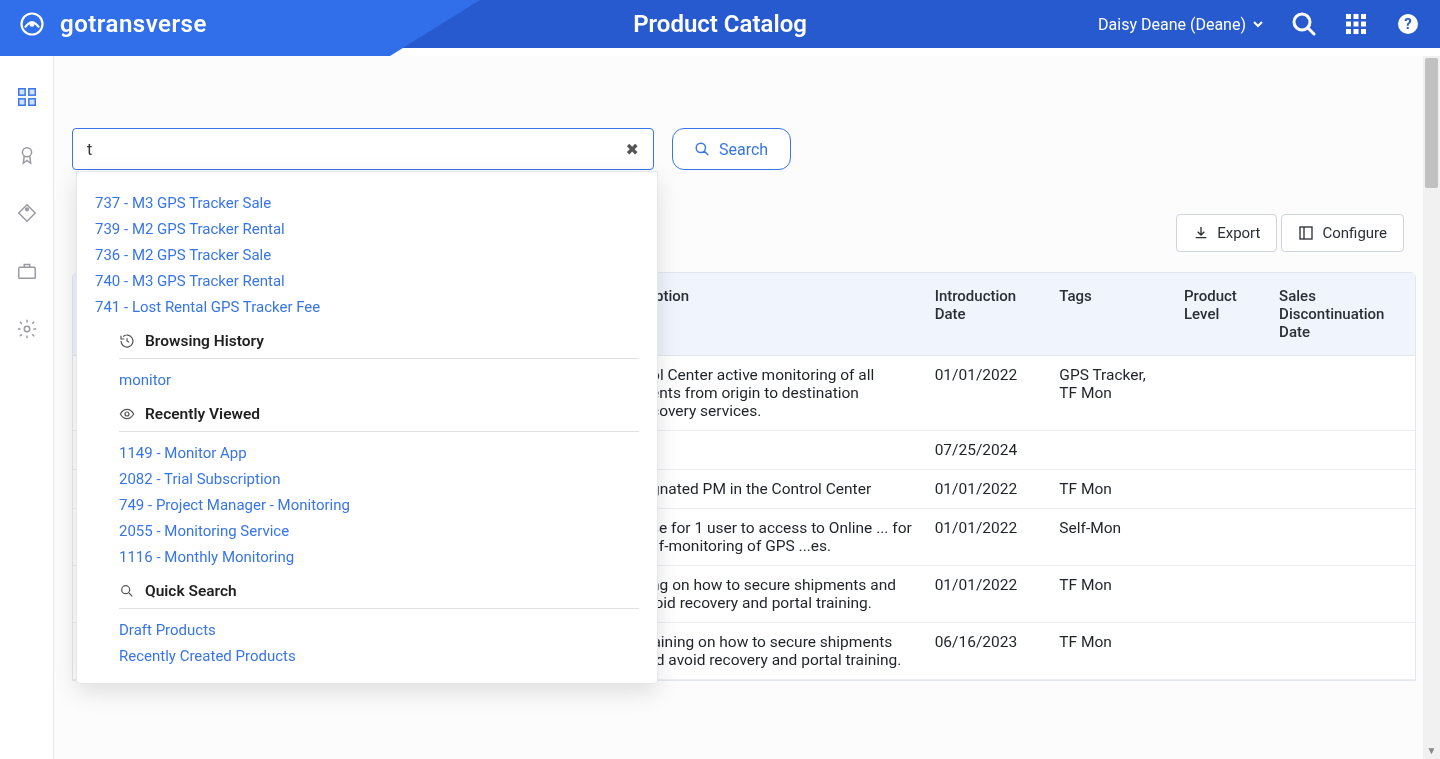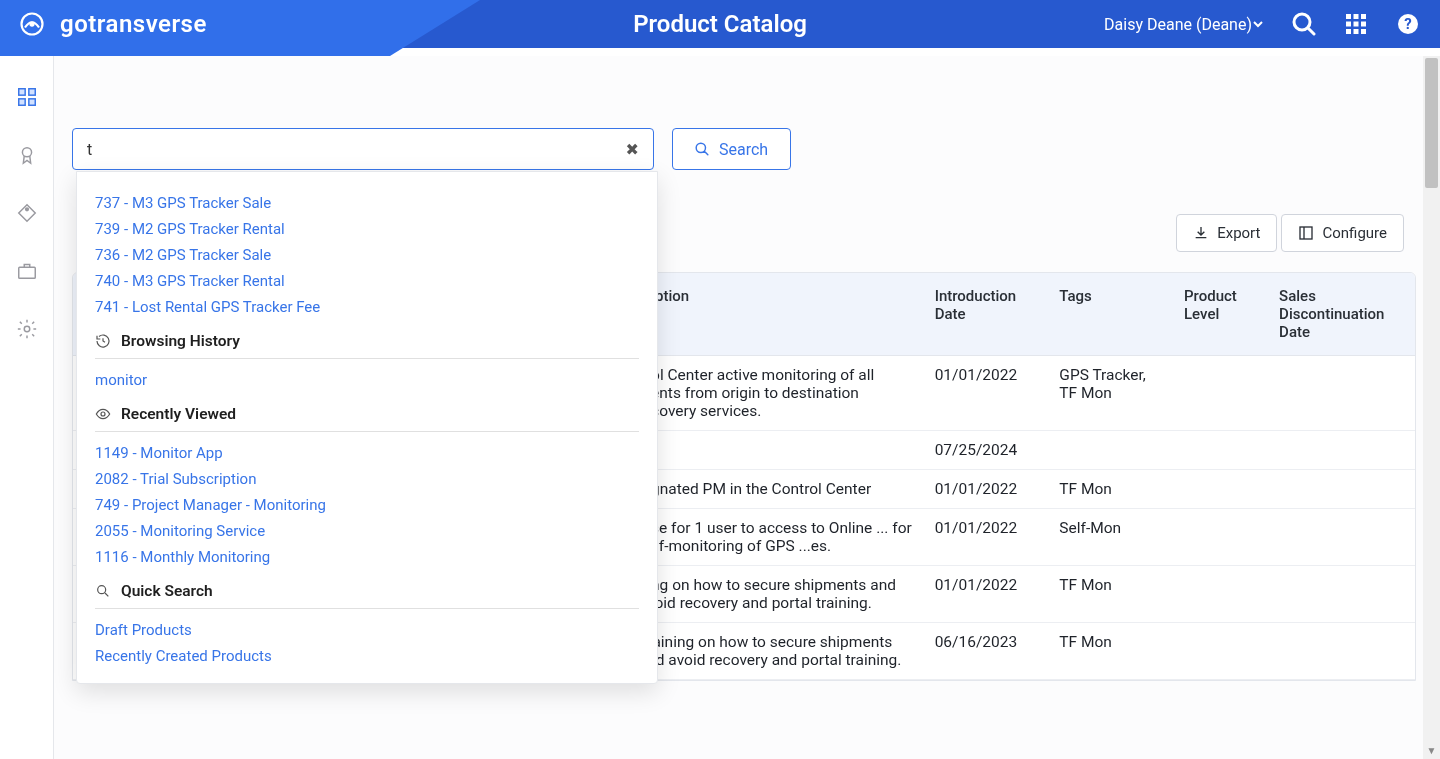--- a/index.html
+++ b/index.html
@@ -33,21 +33,21 @@
   .header .logo-mark svg { display: block; }
   .header .brand { font-size: 24px; font-weight: 600; letter-spacing: .5px; }
   .header .title { position: absolute; left: 50%; transform: translateX(-50%); font-size: 24px; font-weight: 600; }
   .header .right {
     position: absolute;
     right: 20px;
     display: flex;
     align-items: center;
     gap: 28px;
   }
-  .header .user { font-size: 16px; display: flex; align-items: center; gap: 0; cursor: pointer; }
+  .header .user { font-size: 16px; display: flex; align-items: center; gap: 6px; cursor: pointer; }
   .header .hicon { width: 24px; height: 24px; display: flex; align-items: center; justify-content: center; cursor: pointer; }
   .header .hicon svg { width: 24px; height: 24px; fill: #fff; }
 
   
   .sidebar {
     position: absolute;
     left: 0; top: 56px; bottom: 0;
     width: 54px;
     background: #fff;
     border-right: 1px solid #e5e7eb;
@@ -92,21 +92,21 @@
     outline: none;
     flex: 1;
     font-size: 16px;
     color: #333;
   }
   .search-box .clear { color: #555; cursor: pointer; font-size: 16px; }
   .search-btn {
     height: 42px;
     padding: 0 22px;
     border: 1px solid #3875e8;
-    border-radius: 4px;
+    border-radius: 12px;
     background: #fff;
     color: #3875e8;
     font-size: 16px;
     display: flex;
     align-items: center;
     gap: 10px;
     cursor: pointer;
   }
   .search-btn svg { width: 14px; height: 14px; fill: #3875e8; }
 
@@ -117,21 +117,21 @@
     top: 115px;
     width: 582px;
     background: #fff;
     border: 1px solid #e5e7eb;
     border-radius: 0 0 4px 4px;
     box-shadow: 0 8px 24px rgba(0,0,0,.12);
     padding: 18px 18px 14px 18px;
     z-index: 20;
   }
   .dropdown a { color: #3875e8; text-decoration: none; font-size: 15px; display: block; padding: 4px 0; cursor: pointer; }
-  .dd-section { margin-top: 12px; }
+  .dd-section { margin-top: 12px; margin-left: 24px; }
   .dd-head { display: flex; align-items: center; gap: 10px; border-bottom: 1px solid #e0e0e0; padding-bottom: 8px; margin-bottom: 8px; }
   .dd-head .lbl { font-weight: 600; font-size: 15.5px; color: #1f1f1f; }
   .dd-head svg { width: 16px; height: 16px; stroke: #555; fill: none; stroke-width: 1.8; }
 
   
   .content-actions {
     position: absolute;
     right: 36px;
     top: 158px;
     display: flex;

